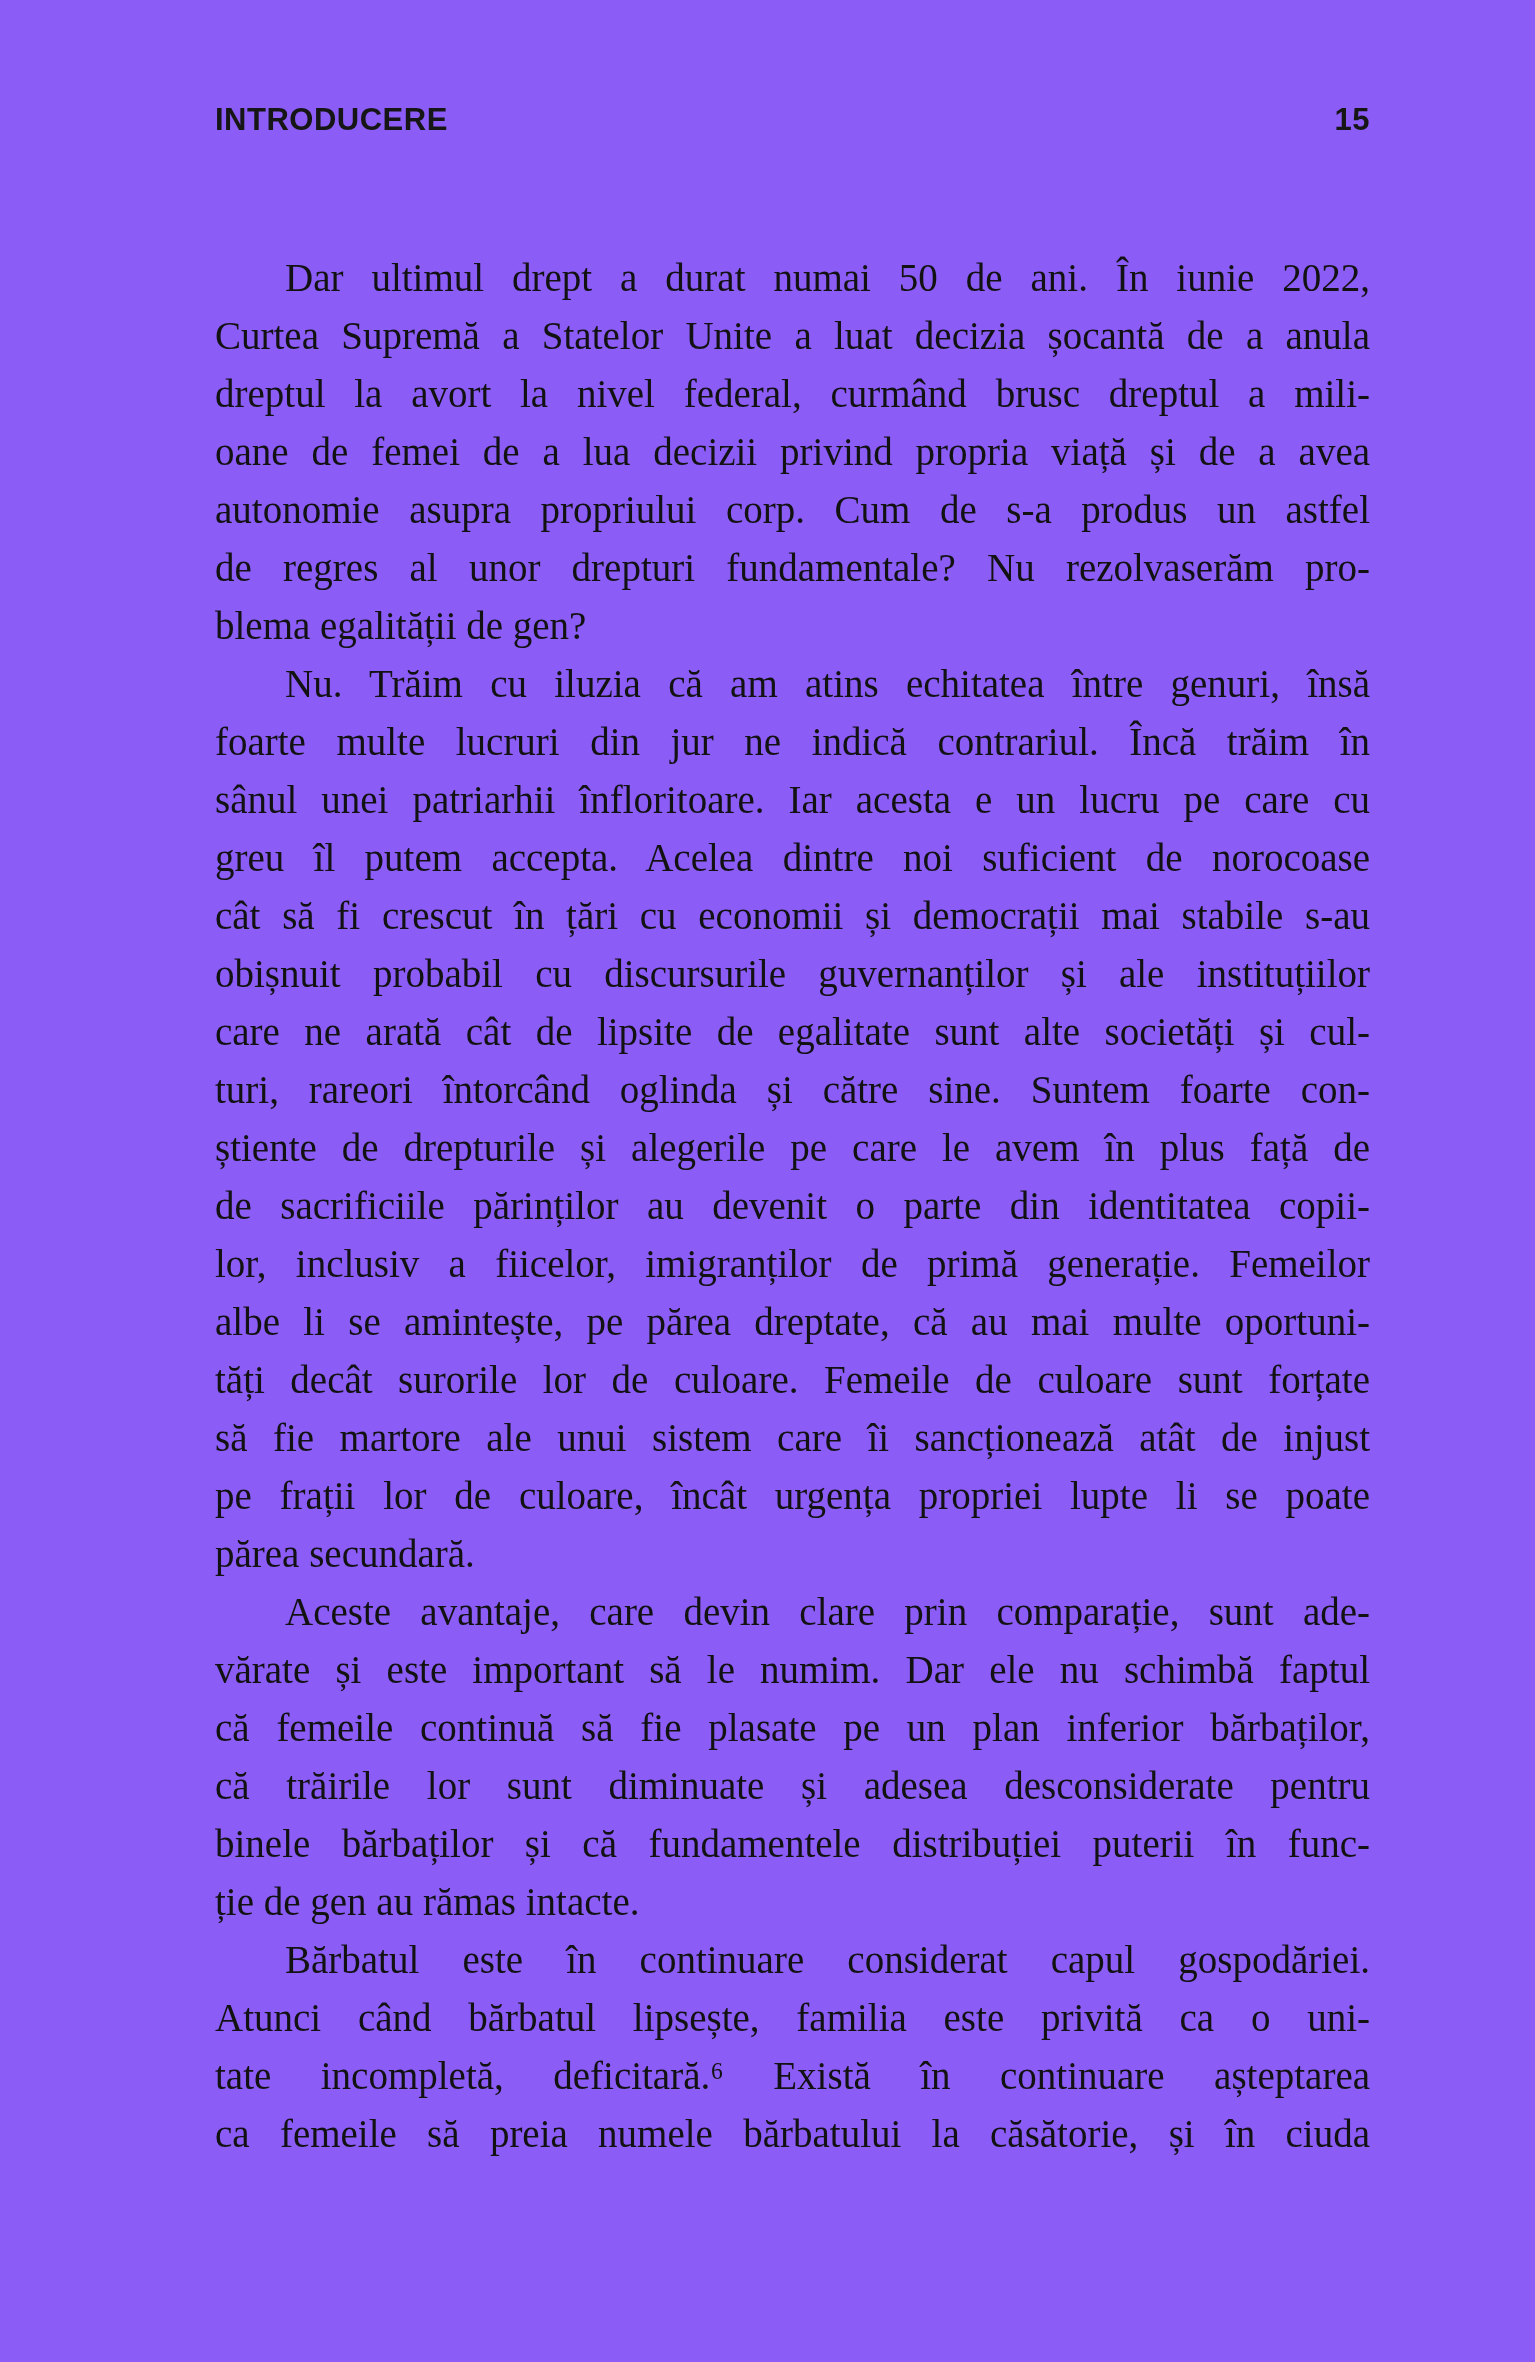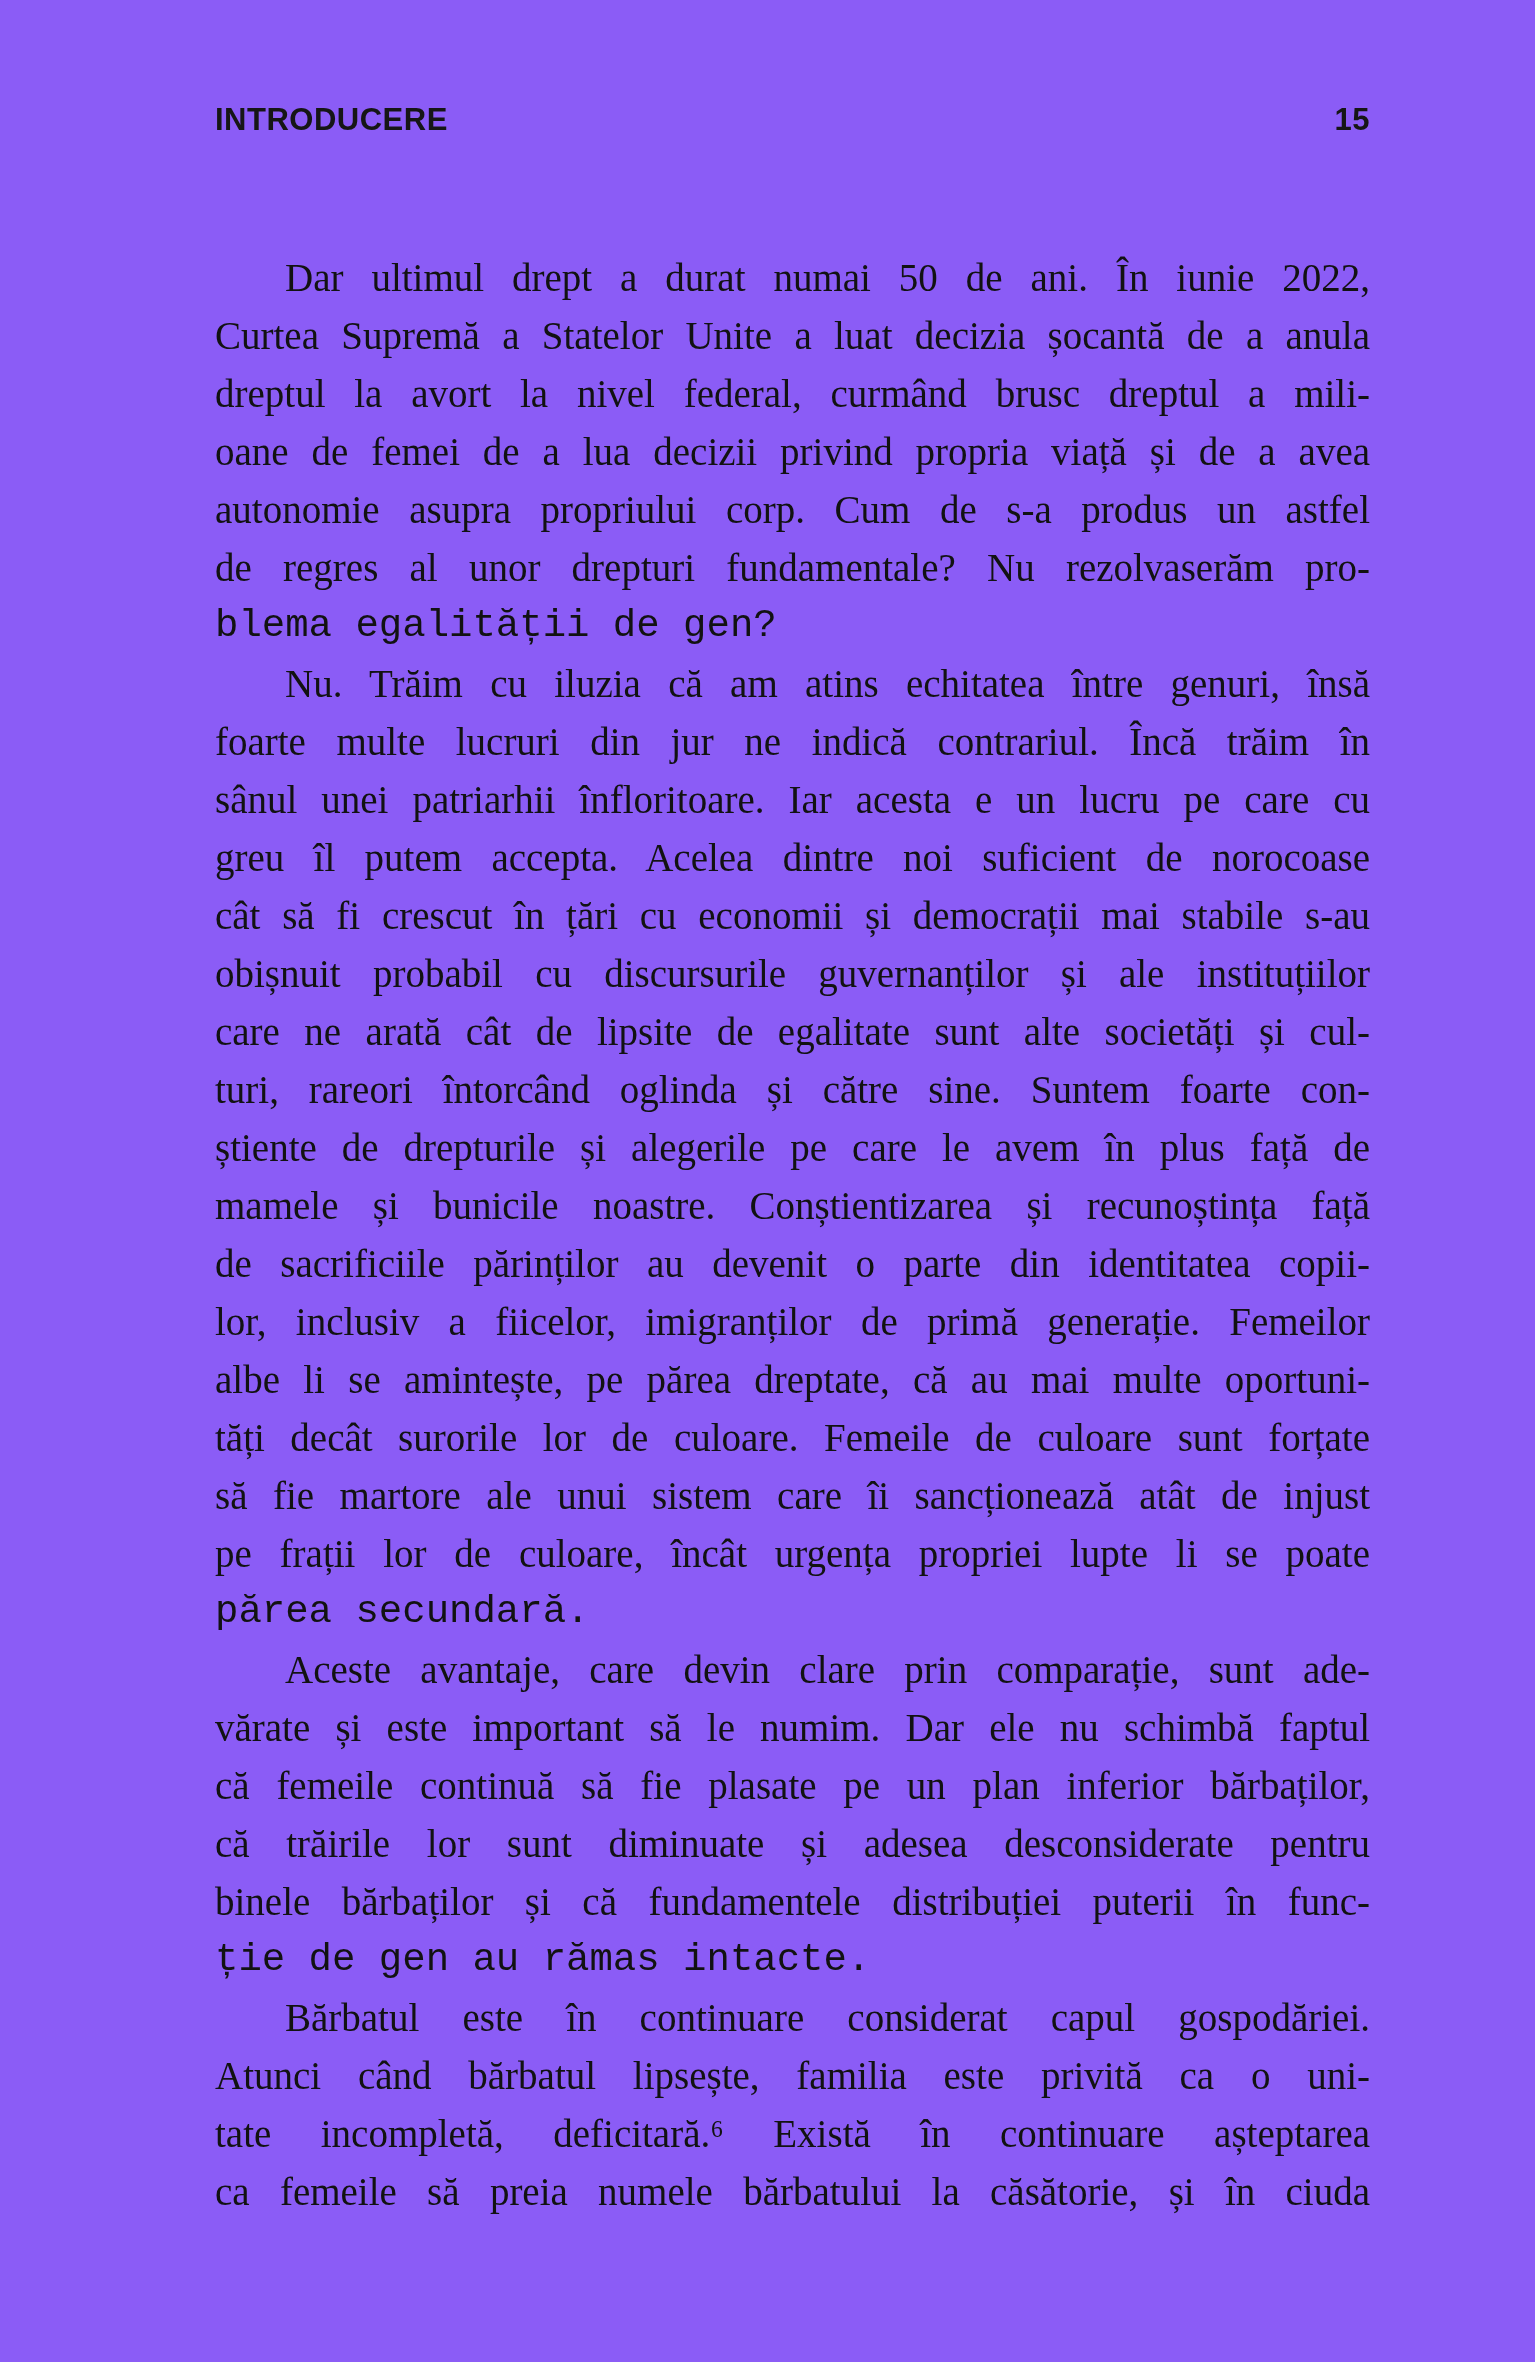--- a/index.html
+++ b/index.html
@@ -48,21 +48,21 @@
     line-height: 58px;
     color: #121212;
   }
   .para { margin: 0; }
   .line {
     text-align: justify;
     text-align-last: justify;
     white-space: normal;
   }
   .line.indent { padding-left: 70px; }
-  .line.flush { text-align-last: left; font-family: Liberation Mono, monospace; }
+  .line.flush { text-align-last: left; }
 </style>
 </head>
 <body>
 
 <div class="page">
 
   <div class="running-head">
     <span class="section">INTRODUCERE</span>
     <span class="pagenum">15</span>
   </div>
@@ -80,21 +80,20 @@
       <div class="para">
         <div class="line indent">Nu. Trăim cu iluzia că am atins echitatea între genuri, însă</div>
         <div class="line">foarte multe lucruri din jur ne indică contrariul. Încă trăim în</div>
         <div class="line">sânul unei patriarhii înfloritoare. Iar acesta e un lucru pe care cu</div>
         <div class="line">greu îl putem accepta. Acelea dintre noi suficient de norocoase</div>
         <div class="line">cât să fi crescut în țări cu economii și democrații mai stabile s-au</div>
         <div class="line">obișnuit probabil cu discursurile guvernanților și ale instituțiilor</div>
         <div class="line">care ne arată cât de lipsite de egalitate sunt alte societăți și cul-</div>
         <div class="line">turi, rareori întorcând oglinda și către sine. Suntem foarte con-</div>
         <div class="line">știente de drepturile și alegerile pe care le avem în plus față de</div>
-        <div class="line">mamele și bunicile noastre. Conștientizarea și recunoștința față</div>
         <div class="line">de sacrificiile părinților au devenit o parte din identitatea copii-</div>
         <div class="line">lor, inclusiv a fiicelor, imigranților de primă generație. Femeilor</div>
         <div class="line">albe li se amintește, pe părea dreptate, că au mai multe oportuni-</div>
         <div class="line">tăți decât surorile lor de culoare. Femeile de culoare sunt forțate</div>
         <div class="line">să fie martore ale unui sistem care îi sancționează atât de injust</div>
         <div class="line">pe frații lor de culoare, încât urgența propriei lupte li se poate</div>
         <div class="line flush">părea secundară.</div>
       </div>
       <div class="para">
         <div class="line indent">Aceste avantaje, care devin clare prin comparație, sunt ade-</div>

